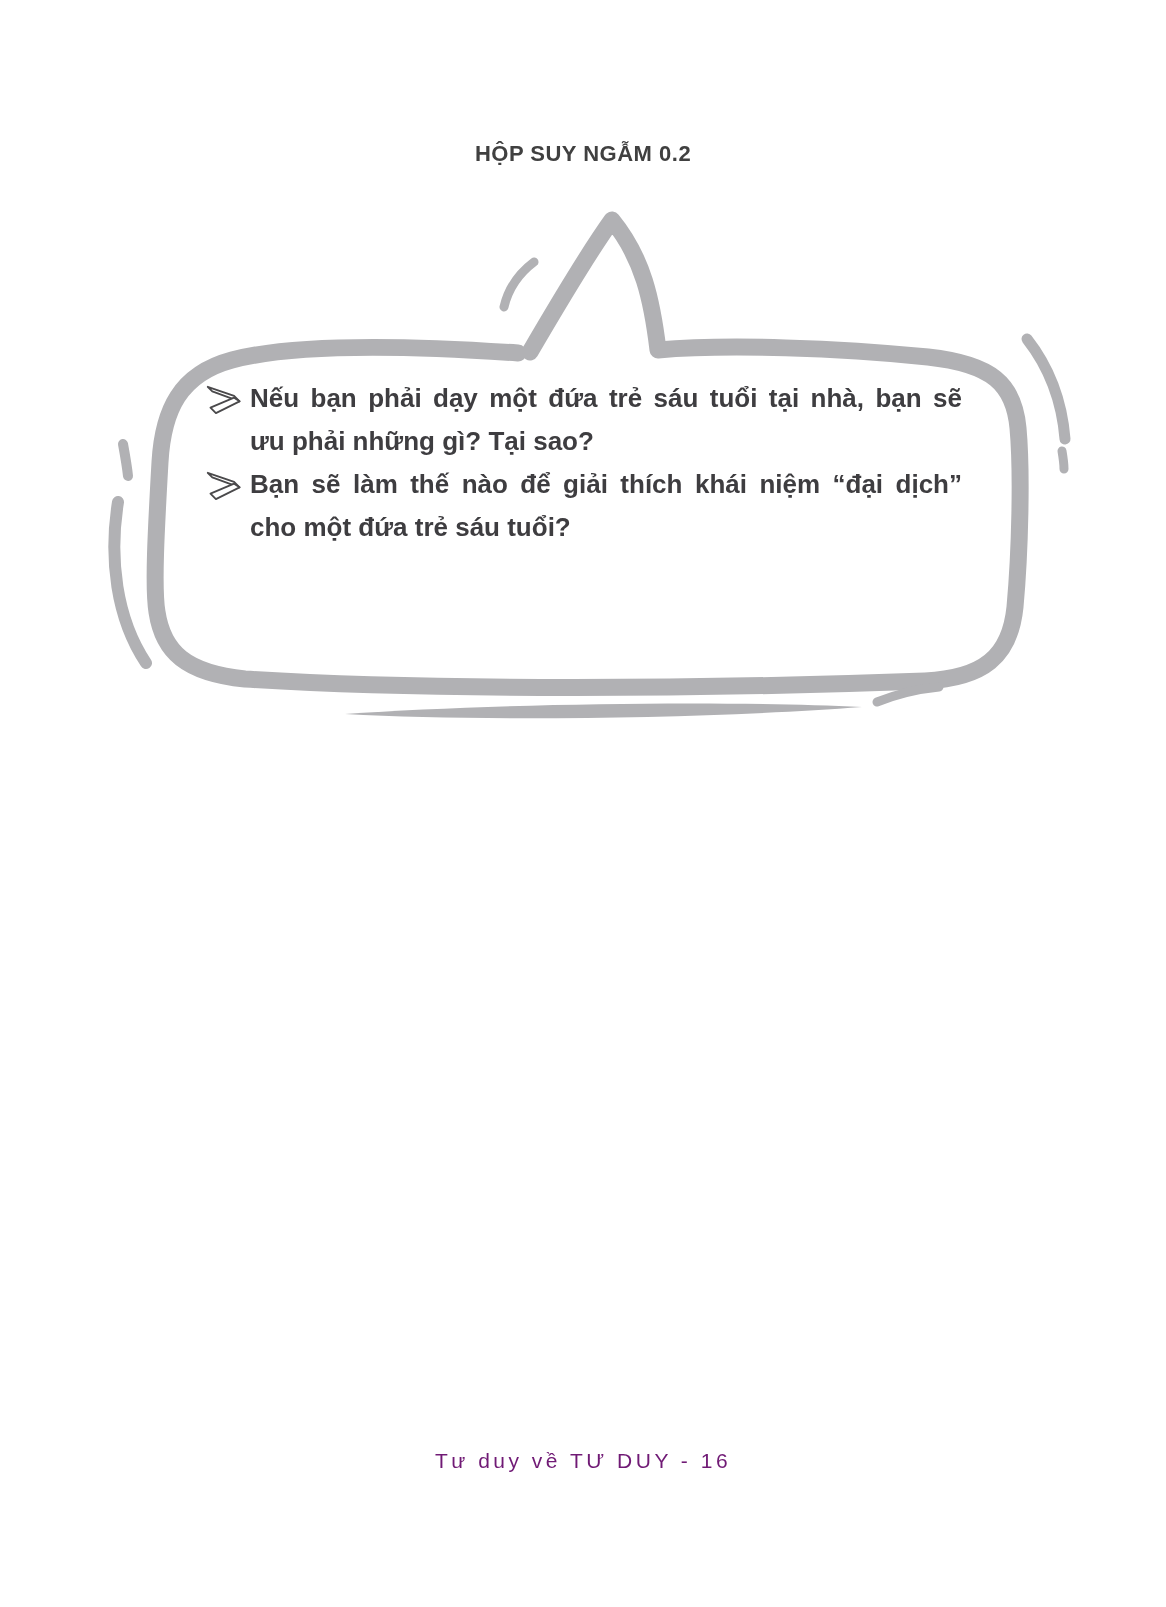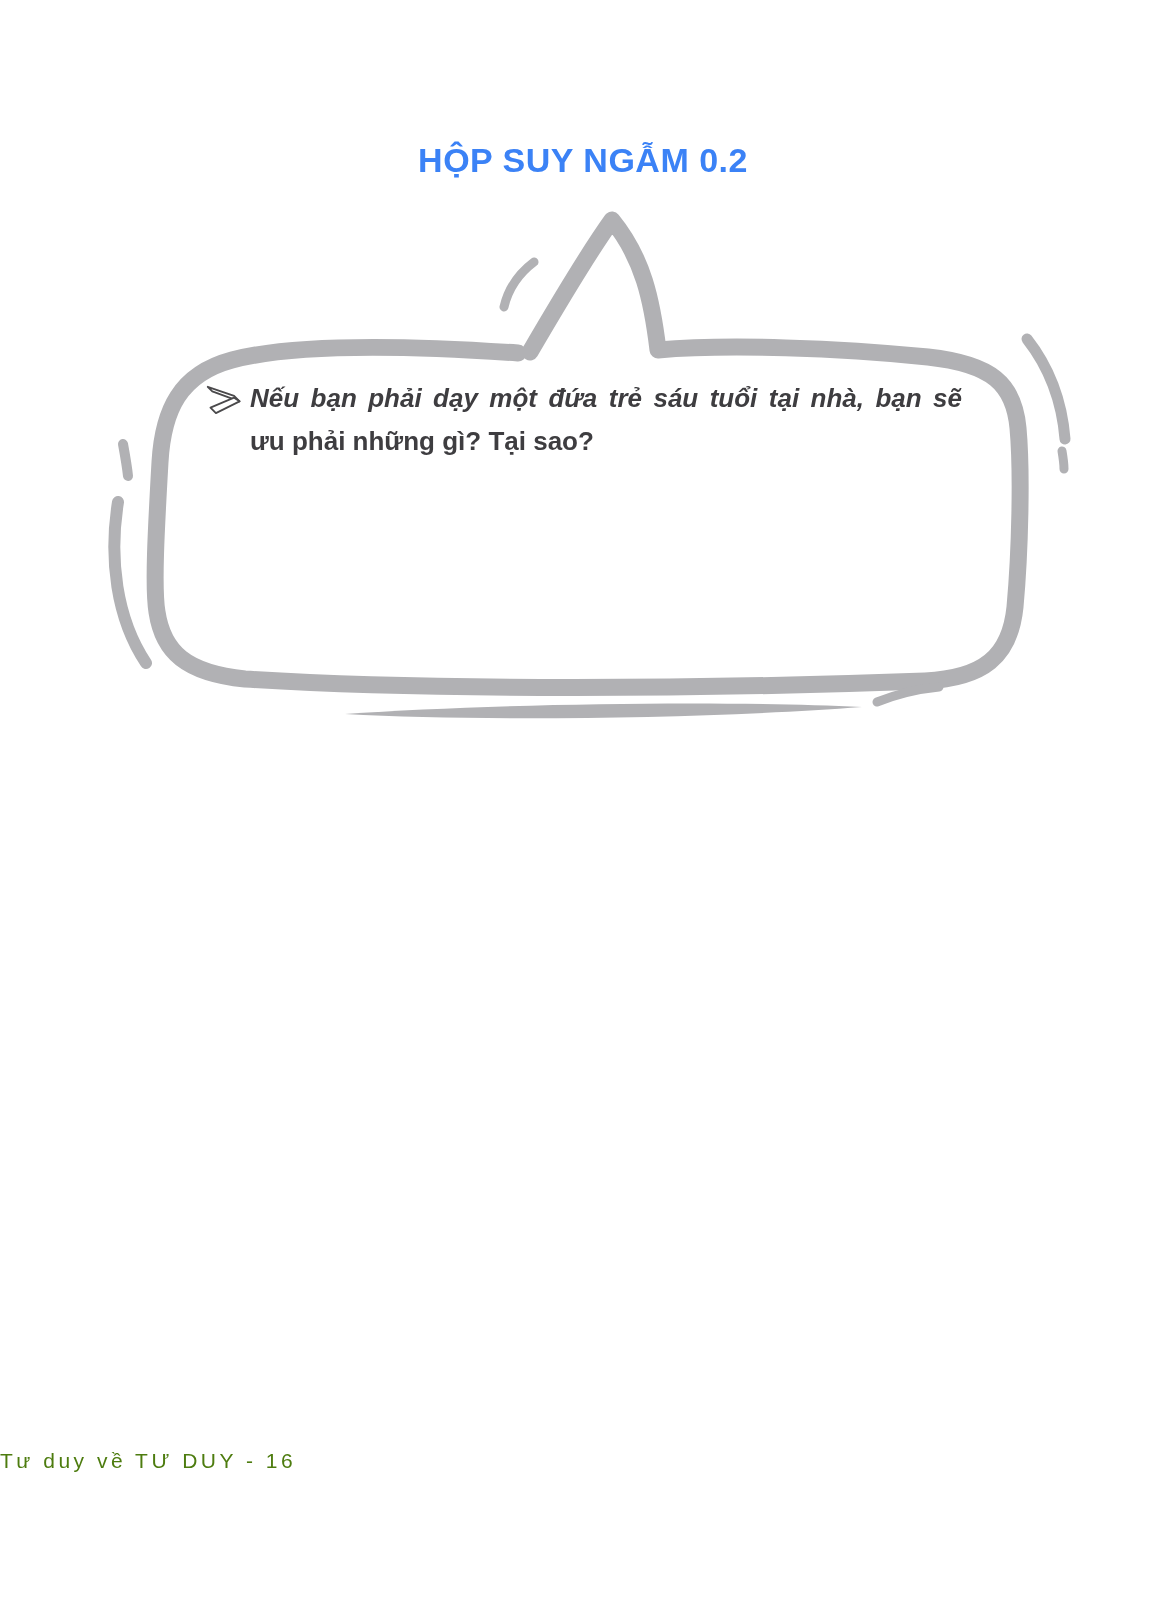--- a/index.html
+++ b/index.html
@@ -8,24 +8,24 @@
   .page {
     position:relative;
     width:1166px; height:1607px;
     background:#ffffff;
     overflow:hidden;
   }
   .title {
     position:absolute;
     top:141px; left:0; width:100%;
     text-align:center;
-    font-size:34px;
+    font-size:22px;
     font-weight:700;
     letter-spacing:0.5px;
-    color:#3b82f6;
+    color:#404040;
   }
   .bubble-svg {
     position:absolute;
     left:0; top:190px;
     width:1166px; height:580px;
   }
   .qlist {
     position:absolute;
     left:205px; top:377px;
     width:757px;
@@ -42,29 +42,28 @@
   .line {
     height:43px;
     line-height:43px;
     white-space:nowrap;
     overflow:hidden;
   }
   .line.stretch {
     white-space:normal;
     text-align:justify;
     text-align-last:justify;
-    font-style:italic;
   }
   .footer {
     position:absolute;
     top:1449px; left:0; width:100%;
-    text-align:left;
+    text-align:center;
     font-size:21px;
     letter-spacing:3.5px;
-    color:#4d7c0f;
+    color:#701a75;
   }
 </style>
 </head>
 <body>
 
 <div class="page">
 
   <div class="title">HỘP SUY NGẪM 0.2</div>
 
   <svg class="bubble-svg" viewBox="0 0 1166 580" xmlns="http://www.w3.org/2000/svg" aria-hidden="true">
@@ -109,19 +108,31 @@
           <g fill="#ffffff" stroke="#4a494b" stroke-width="2" stroke-linejoin="round" stroke-linecap="round">
             <path d="M3 6 L32 16 L38 22 L8 11 Z"></path>
             <path d="M38 22 L12 35 L6 29 L32 18 Z"></path>
           </g>
         </svg>
       </span>
       <div class="line stretch">Nếu bạn phải dạy một đứa trẻ sáu tuổi tại nhà, bạn sẽ</div>
       <div class="line">ưu phải những gì? Tại sao?</div>
     </div>
 
+    <div class="item">
+      <span class="arrow">
+        <svg width="40" height="37" viewBox="0 0 44 40" xmlns="http://www.w3.org/2000/svg">
+          <g fill="#ffffff" stroke="#4a494b" stroke-width="2" stroke-linejoin="round" stroke-linecap="round">
+            <path d="M3 6 L32 16 L38 22 L8 11 Z"></path>
+            <path d="M38 22 L12 35 L6 29 L32 18 Z"></path>
+          </g>
+        </svg>
+      </span>
+      <div class="line stretch">Bạn sẽ làm thế nào để giải thích khái niệm “đại dịch”</div>
+      <div class="line">cho một đứa trẻ sáu tuổi?</div>
+    </div>
 
 
   </div>
 
   <div class="footer">Tư duy về TƯ DUY - 16</div>
 
 </div>
 
 </body></html>

